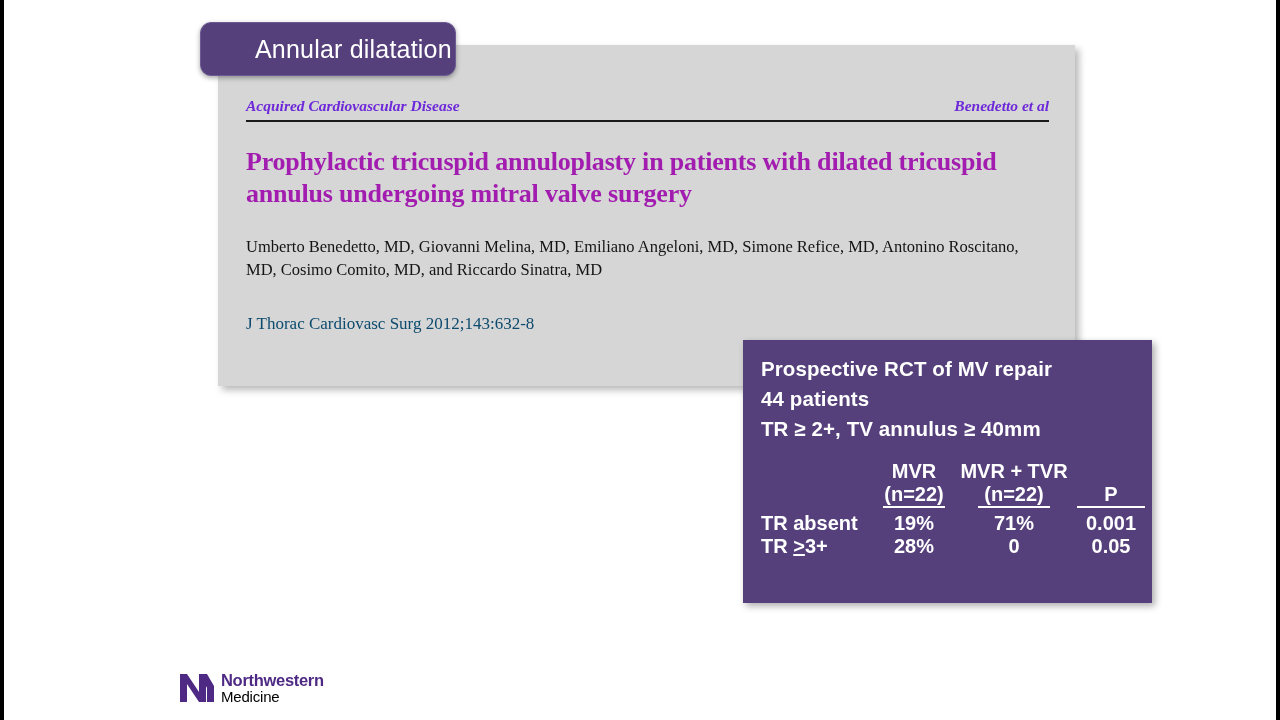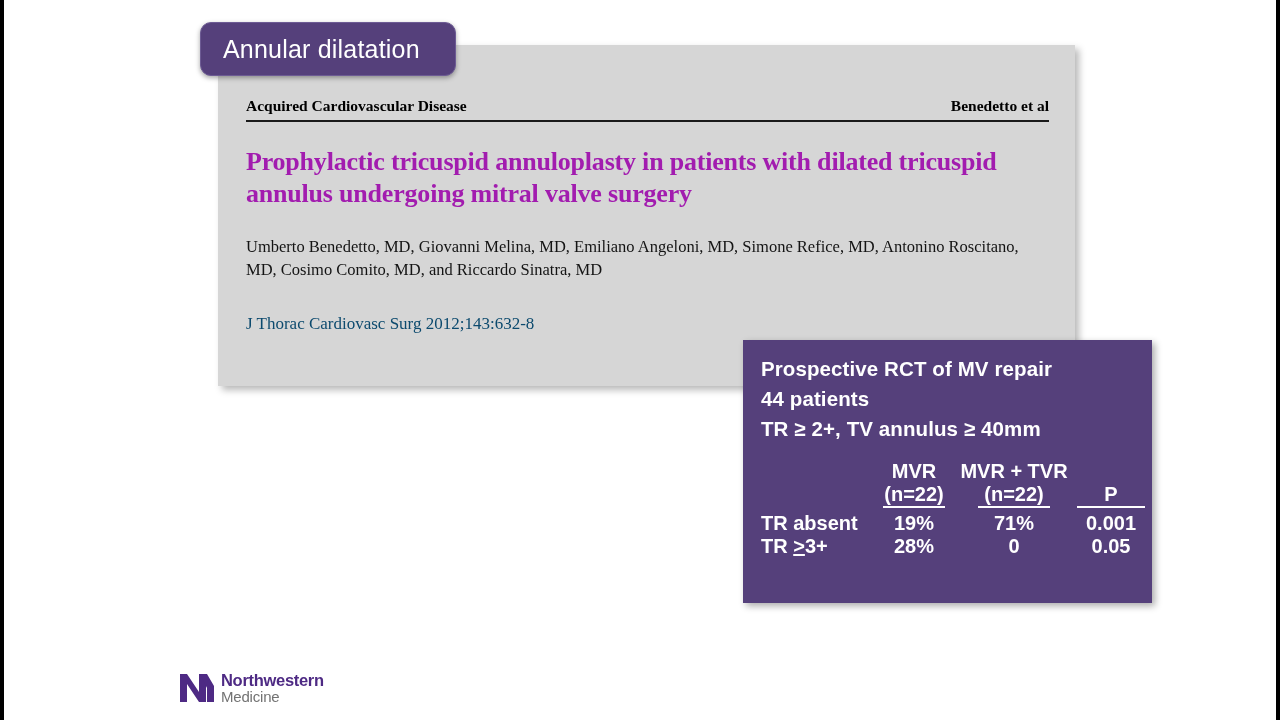--- a/index.html
+++ b/index.html
@@ -40,20 +40,21 @@
     width: 256px;
     height: 54px;
     background: #55407B;
     border-radius: 11px;
     box-shadow: 0 2px 5px rgba(0,0,0,0.35);
     border: 1px solid #6d5b94;
     box-sizing: border-box;
     display: flex;
     align-items: center;
     z-index: 20;
+    padding-left: 32px;
   }
   #title-banner .banner-text {
     color: #ffffff;
     font-size: 25px;
     font-weight: 400;
     letter-spacing: 0.2px;
     padding-left: 22px;
     white-space: nowrap;
   }
 
@@ -74,22 +75,23 @@
     top: 52px;
     right: 26px;
   }
   .journal-head {
     display: flex;
     justify-content: space-between;
     align-items: baseline;
     font-family: "Liberation Serif", serif;
     font-weight: bold;
     font-size: 15.5px;
-    color: #000000;
+    color: #6d28d9;
     padding-bottom: 3px;
+    font-style: italic;
   }
   .journal-rule {
     border-bottom: 2px solid #1a1a1a;
     margin-top: 2px;
     margin-bottom: 24px;
   }
   .article-title {
     font-family: "Liberation Serif", serif;
     font-weight: bold;
     font-size: 26px;
@@ -195,21 +197,21 @@
   }
   .nm-line1 {
     font-size: 16.5px;
     font-weight: bold;
     color: #4E2A84;
     letter-spacing: -0.3px;
   }
   .nm-line2 {
     font-size: 15px;
     font-weight: 400;
-    color: #737373;
+    color: #000000;
     letter-spacing: -0.2px;
   }
 </style>
 </head>
 <body>
 
 <div id="slide">
 
   <div class="letterbox left"></div>
   <div class="letterbox right"></div>

